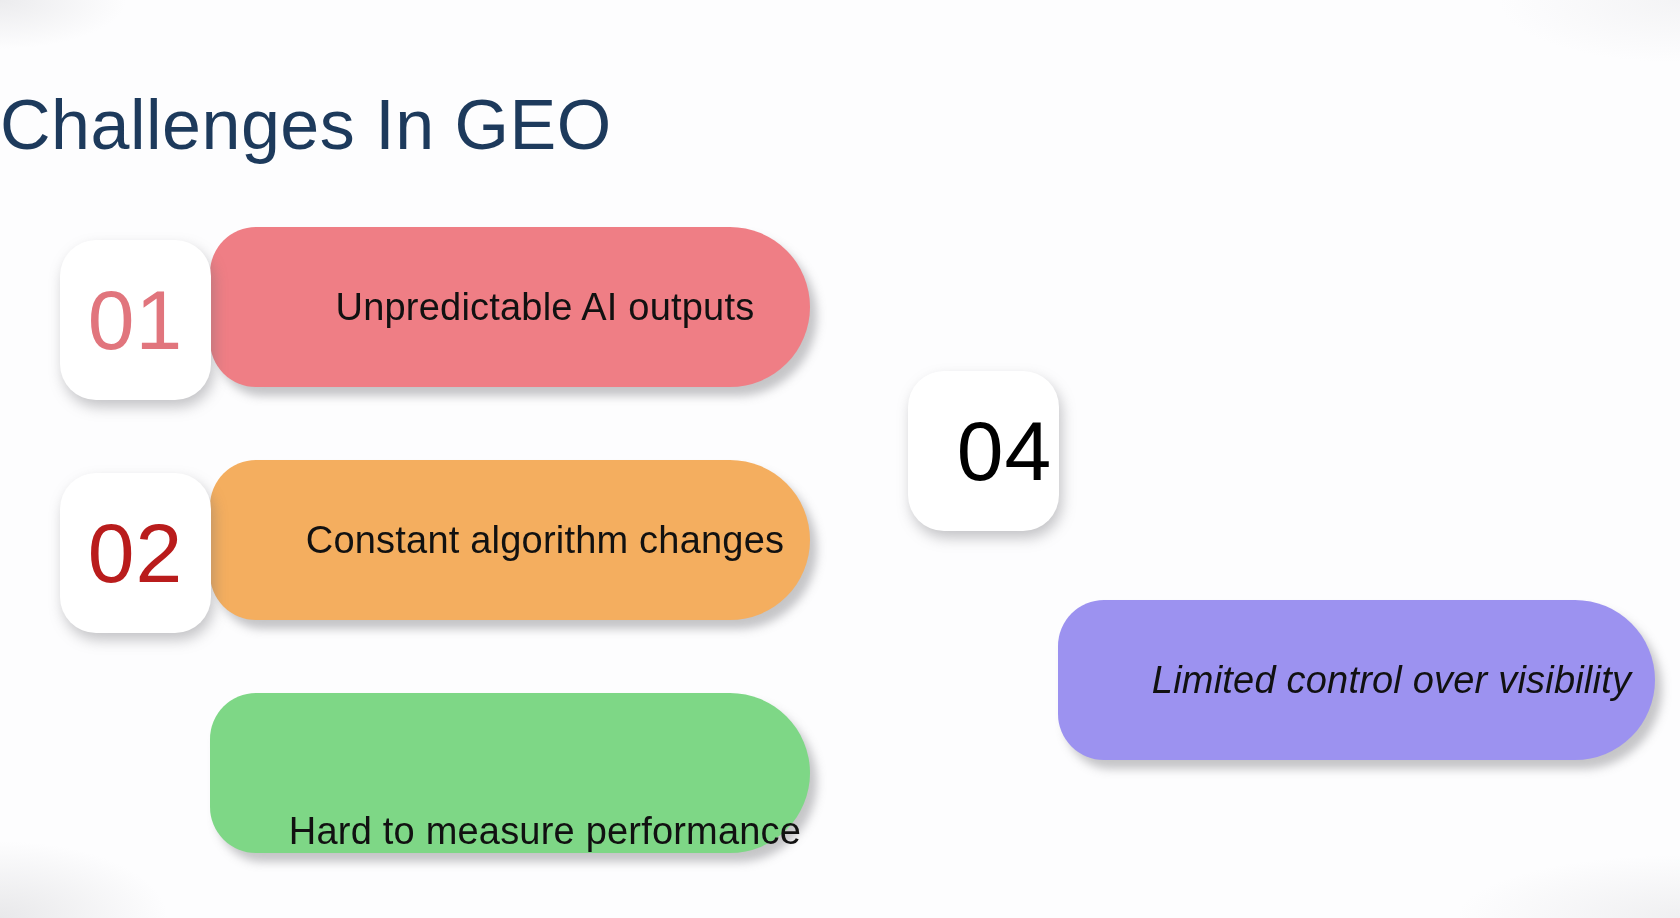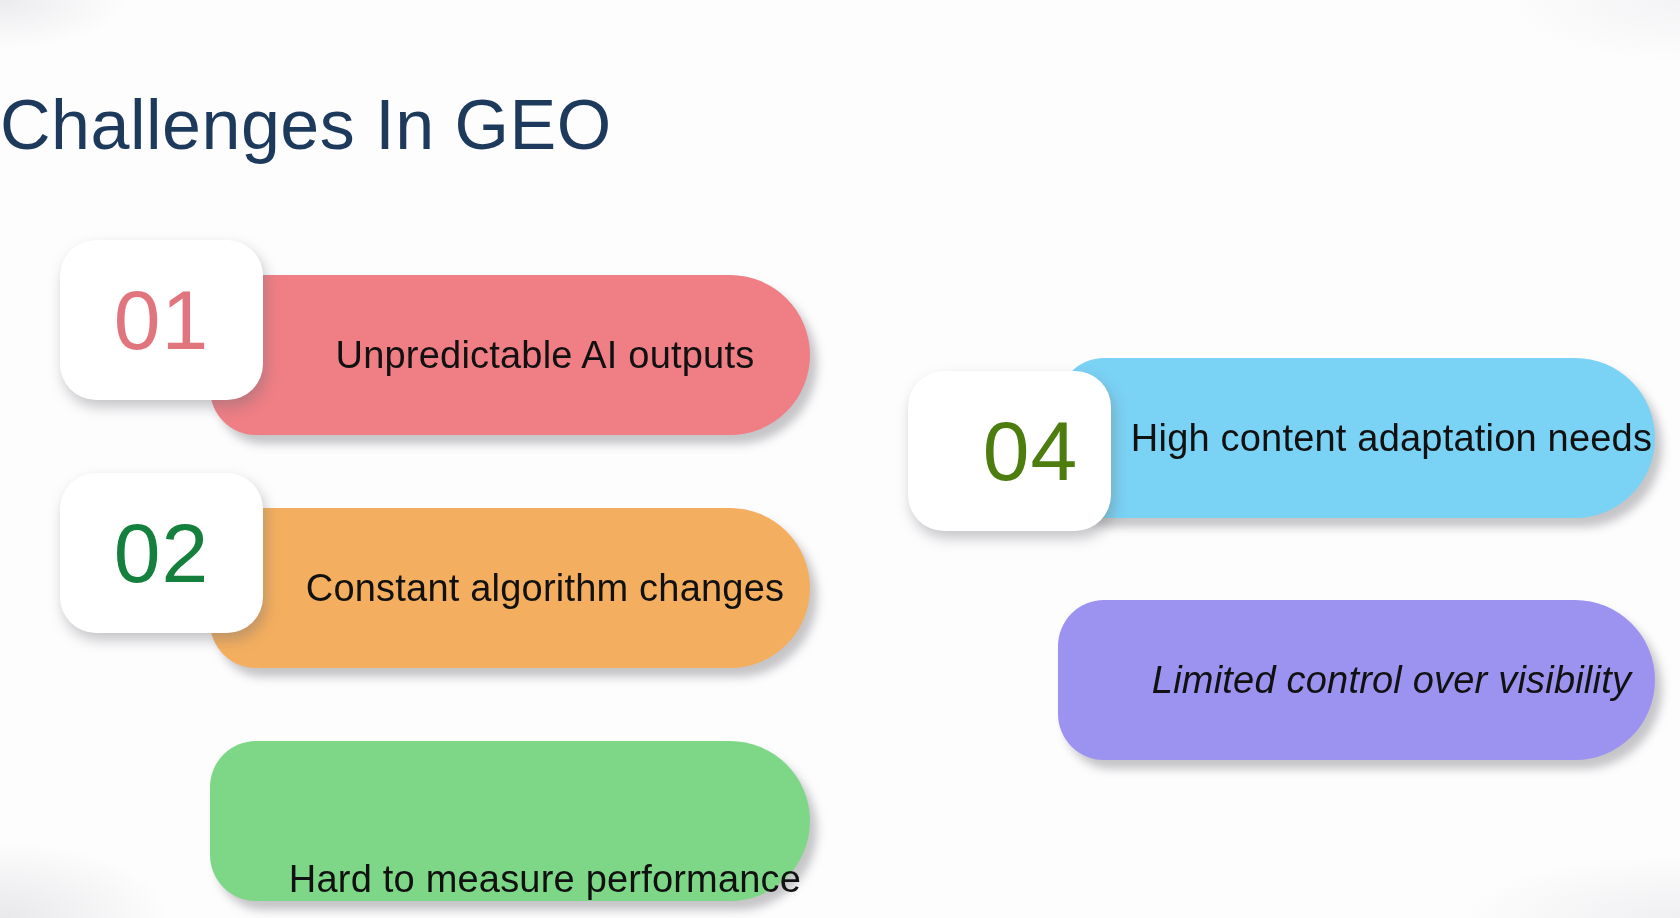--- a/index.html
+++ b/index.html
@@ -47,35 +47,35 @@
     height: 160px;
     z-index: 1;
     border-radius: 46px 80px 80px 46px;
     box-shadow: 7px 9px 10px rgba(105,105,110,0.38);
     display: flex;
     align-items: center;
     justify-content: center;
     padding: 0 22px 0 92px;
     box-sizing: border-box;
   }
-  .row-left  .pill { width: 600px; margin-top: 48px; }
+  .row-left  .pill { width: 600px; }
   .row-right .pill { width: 597px; }
 
   .pill .label {
     font-size: 38px;
     color: #111111;
     white-space: nowrap;
     letter-spacing: 0.2px;
   }
 
   .num-card {
     position: absolute;
     left: 0;
     top: 13px;
-    width: 203px;
+    width: 151px;
     height: 160px;
     background: #ffffff;
     border-radius: 36px;
     z-index: 2;
     box-shadow: 3px 7px 14px rgba(110,110,115,0.4);
     display: flex;
     align-items: center;
     justify-content: center;
   }
 
@@ -100,36 +100,33 @@
     <div class="num-card">
       <span class="num" style="color: rgb(225, 117, 125);">01</span>
     </div>
   </div>
 
   <div class="row row-left r2">
     <div class="pill" style="background-color: rgb(244, 174, 95);">
       <span class="label">Constant algorithm changes</span>
     </div>
     <div class="num-card">
-      <span class="num" style="color: #15803d; text-align: right;">02</span>
+      <span class="num" style="color: #b91c1c; text-align: right;">02</span>
     </div>
   </div>
 
   <div class="row row-left r3">
     <div class="pill" style="background-color: rgb(126, 215, 134); align-items: flex-end;">
       <span class="label">Hard to measure performance</span>
     </div>
   </div>
 
   <div class="row row-right r4">
-    <div class="pill" style="background-color: rgb(122, 210, 245);">
-      <span class="label">High content adaptation needs</span>
-    </div>
     <div class="num-card">
-      <span class="num" style="color: #4d7c0f; margin-left: 42px;">04</span>
+      <span class="num" style="color: #000000; margin-left: 42px;">04</span>
     </div>
   </div>
 
   <div class="row row-right r5">
     <div class="pill" style="background-color: rgb(156, 146, 240); font-style: italic;">
       <span class="label">Limited control over visibility</span>
     </div>
   </div>
 
 </div>

